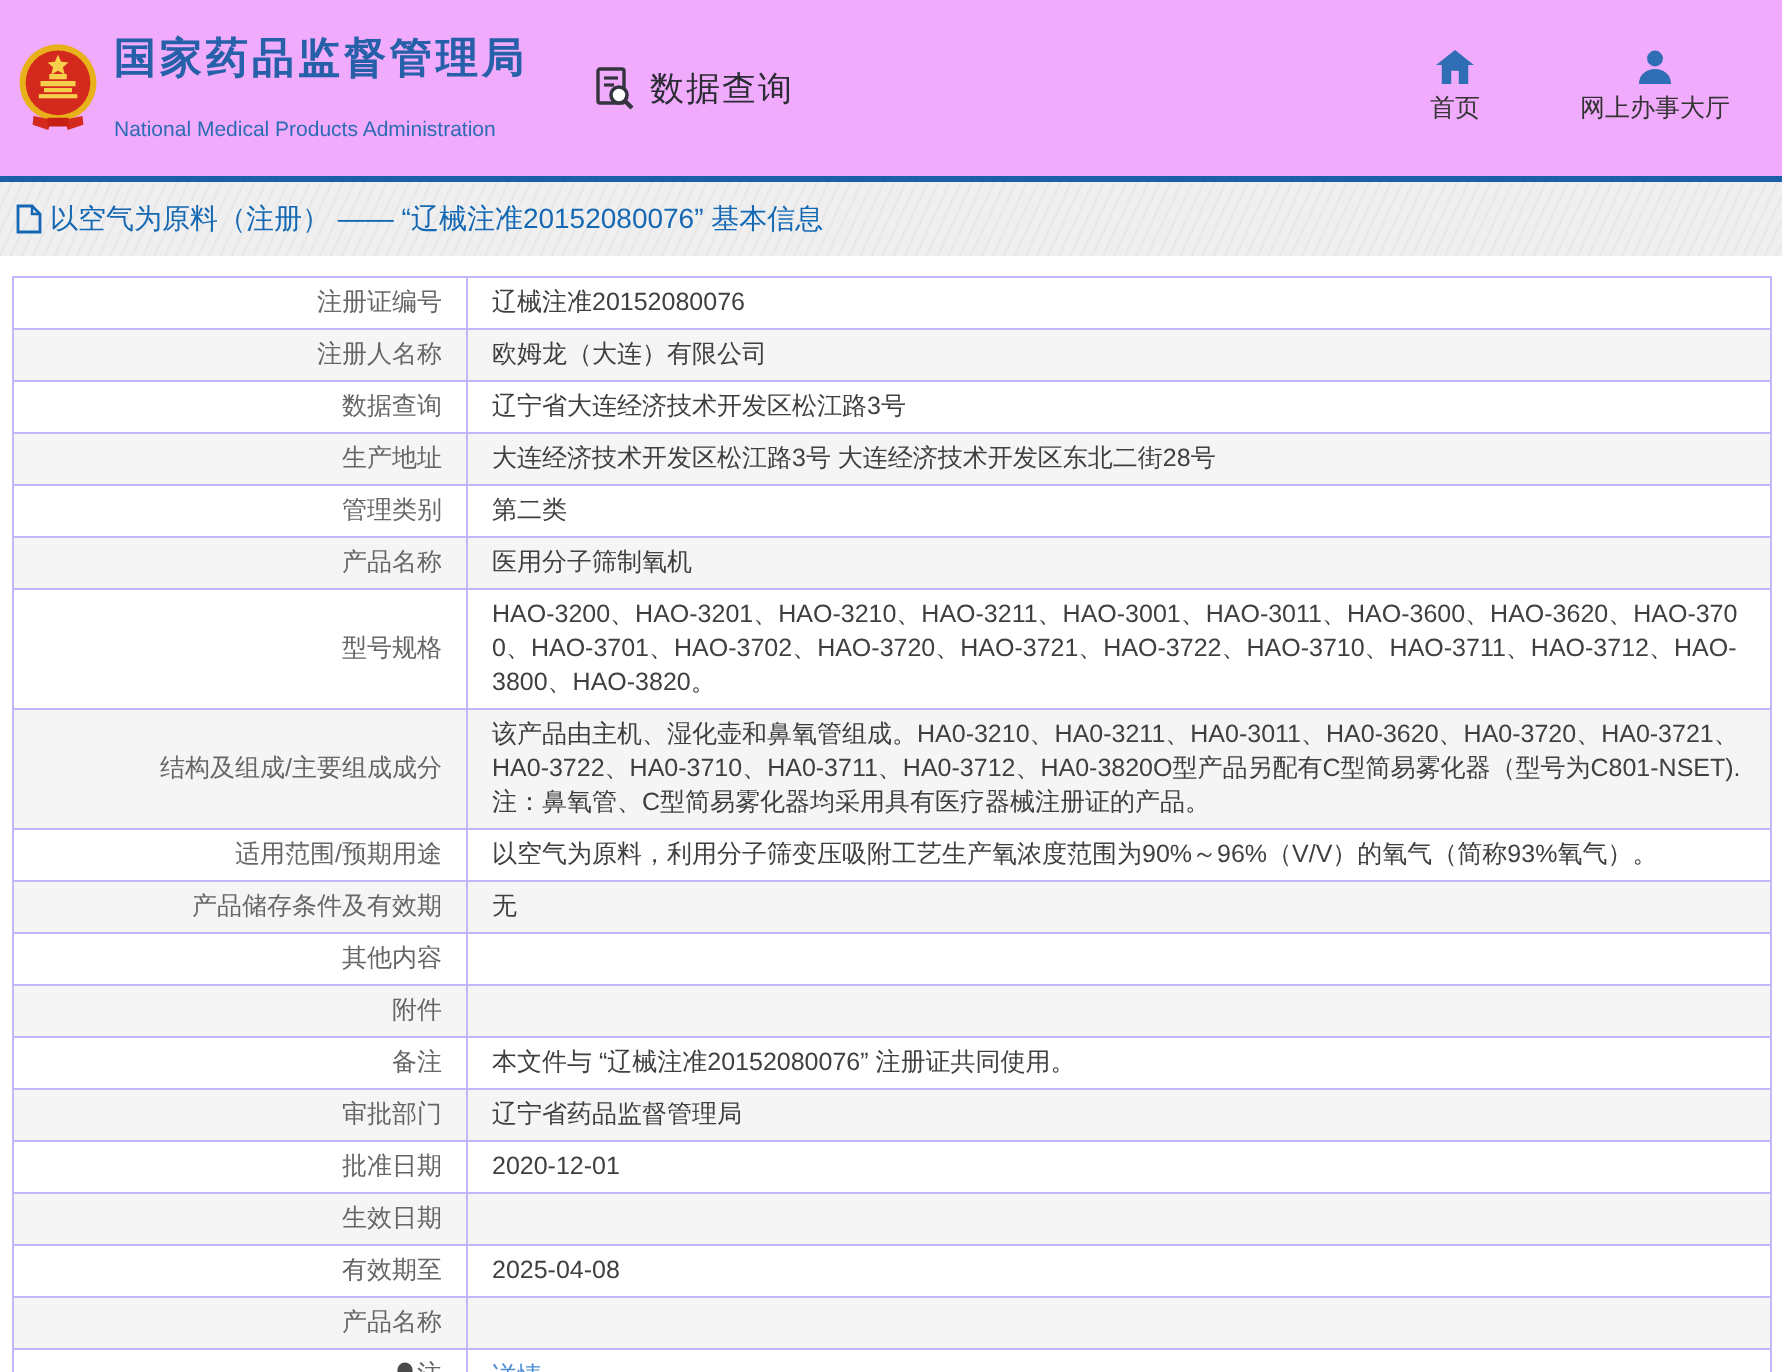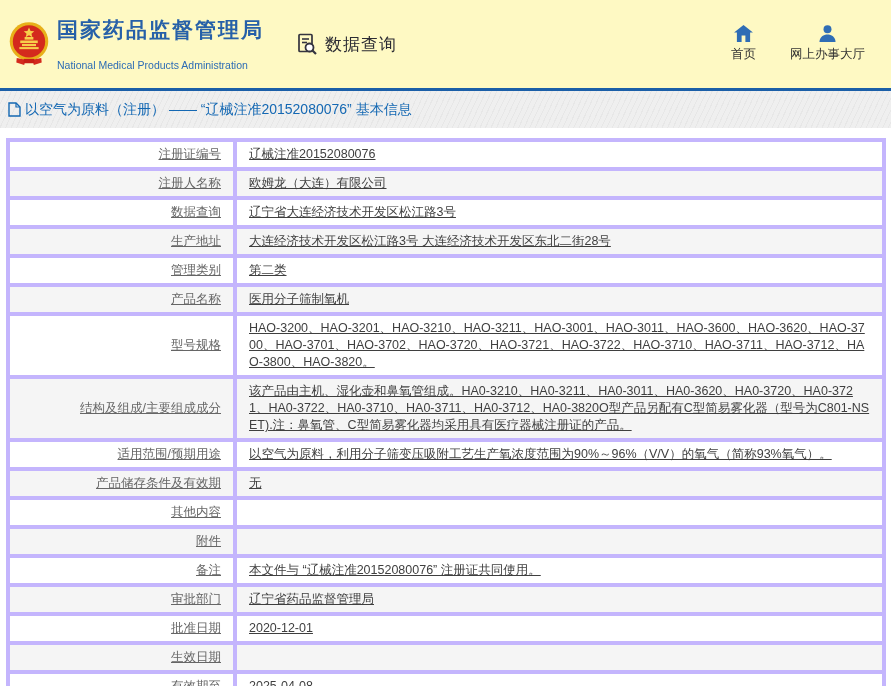--- a/index.html
+++ b/index.html
@@ -5,34 +5,34 @@
   * { margin:0; padding:0; box-sizing:border-box; }
   html,body { background:#ffffff; }
   body {
     width:891px; height:686px; overflow:hidden; position:relative;
     font-family:"Liberation Sans","DejaVu Sans",sans-serif;
     color:#3f3f3f;
   }
 
   
   .header {
-    height:88px; background:#fef9c3; display:flex; align-items:center;
+    height:88px; background:#f0abfc; display:flex; align-items:center;
     padding:0 26px 0 8px; position:relative;
   }
   .logo-block { display:flex; align-items:center; }
   .emblem { width:42px; height:46px; flex:0 0 auto; }
   .org-names { margin-left:7px; }
   .org-cn { font-size:21px; font-weight:bold; color:#2660a8; letter-spacing:2px; line-height:26px; }
   .org-en { font-size:10.5px; color:#2d6cb5; line-height:14px; margin-top:15px; }
 
   .data-query { display:flex; align-items:center; margin-left:32px; }
   .dq-icon { width:24px; height:24px; margin-right:5px; }
   .dq-label { font-size:17px; color:#2b2b33; letter-spacing:1px; }
 
-  .header-nav { margin-left:auto; display:flex; gap:34px; }
+  .header-nav { margin-left:auto; display:flex; gap:50px; }
   .nav-item { display:flex; flex-direction:column; align-items:center; cursor:pointer; }
   .nav-item .nav-icon { width:19px; height:17px; margin-bottom:4px; }
   .nav-item .nav-label { font-size:12.5px; color:#333; }
 
   .header-rule { height:3px; background:#1b5fa8; }
 
   
   .crumb-strip {
     height:37px; display:flex; align-items:center; padding-left:8px;
     background:#ededed;
@@ -41,22 +41,22 @@
   .crumb-icon { width:13px; height:15px; margin-right:4px; flex:0 0 auto; }
   .crumb-text { font-size:14px; color:#1468b3; }
 
   
   .table-wrap { padding:10px 5px 0 6px; }
   table.info-table {
     width:880px; border-collapse:collapse; table-layout:fixed;
     border:1px solid #d9d9d9;
   }
   .info-table td {
-    border:4px solid #c4b5fd; padding:4px 12px;
-    font-size:12.5px; line-height:17px; vertical-align:middle;text-decoration:underline;
+    border:1px solid #c4b5fd; padding:4px 12px;
+    font-size:12.5px; line-height:17px; vertical-align:middle;
   }
   .info-table td.lbl {
     width:227px; text-align:right; color:#666; background:#ffffff;
   }
   .info-table td.val { color:#3f3f3f; word-break:break-all; }
   .info-table tr:nth-child(even) td { background:#f5f5f5; }
   .detail-link { color:#4e8fd6; text-decoration:none; cursor:pointer; }
   .note-icon { display:inline-block; vertical-align:-2px; margin-right:2px; }
 </style>
 </head>

